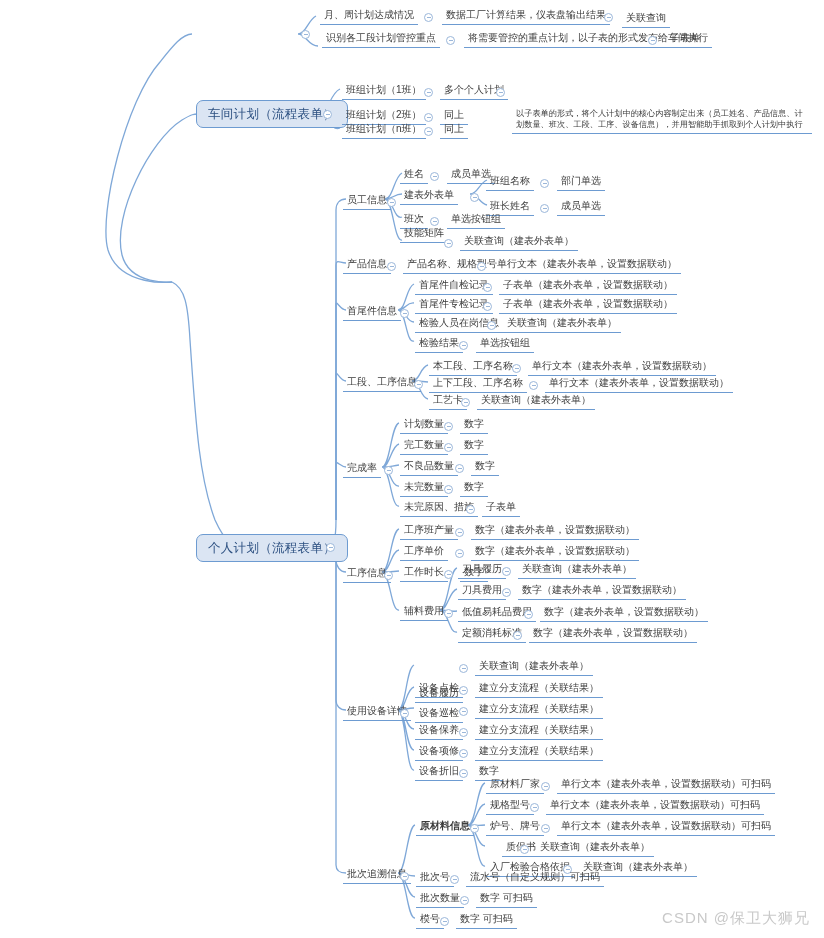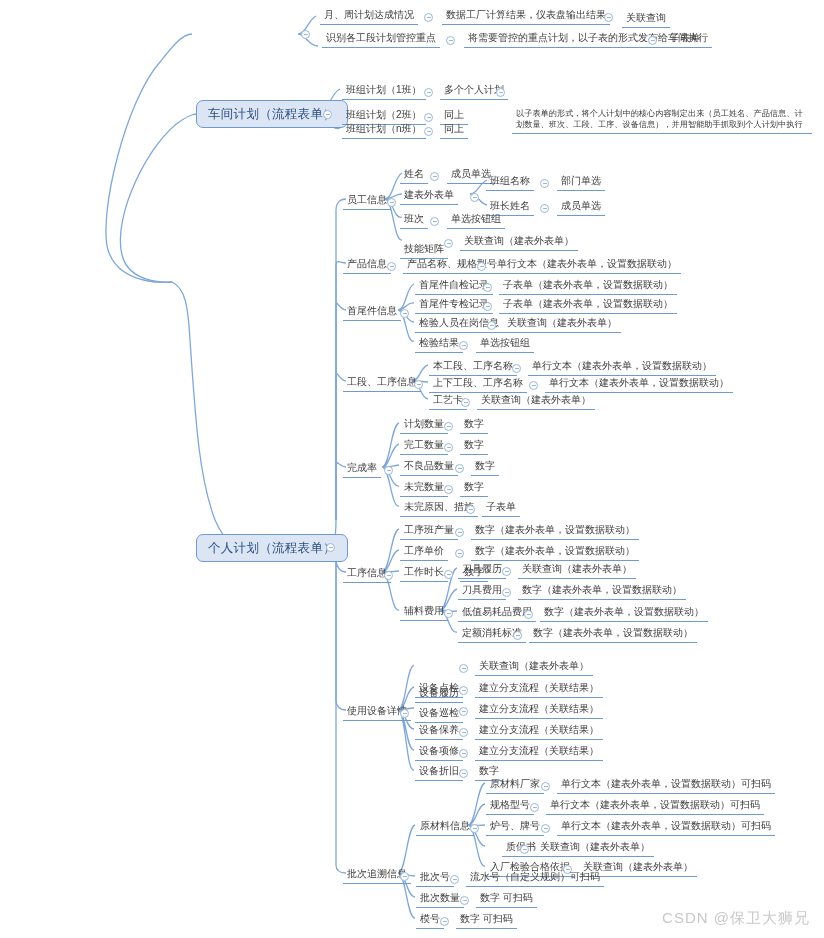--- a/index.html
+++ b/index.html
@@ -179,21 +179,21 @@
   <div class="node plain" style="left:557px;top:173px;">部门单选</div>
 
   <div class="node plain" style="left:486px;top:198px;">班长姓名</div>
   <span class="toggle" style="left:540px;top:204px;"></span>
   <div class="node plain" style="left:557px;top:198px;">成员单选</div>
 
   <div class="node plain" style="left:400px;top:211px;">班次</div>
   <span class="toggle" style="left:430px;top:217px;"></span>
   <div class="node plain" style="left:447px;top:211px;">单选按钮组</div>
 
-  <div class="node plain" style="left:400px;top:241px;">技能矩阵</div>
+  <div class="node plain" style="left:400px;top:225px;">技能矩阵</div>
   <span class="toggle" style="left:444px;top:239px;"></span>
   <div class="node plain" style="left:460px;top:233px;">关联查询（建表外表单）</div>
 
   <div class="node plain" style="left:343px;top:256px;">产品信息</div>
   <span class="toggle" style="left:387px;top:262px;"></span>
   <div class="node plain" style="left:403px;top:256px;">产品名称、规格型号</div>
   <span class="toggle" style="left:477px;top:262px;"></span>
   <div class="node plain" style="left:493px;top:256px;">单行文本（建表外表单，设置数据联动）</div>
 
   <div class="node plain" style="left:343px;top:303px;">首尾件信息</div>
@@ -310,21 +310,21 @@
   <span class="toggle" style="left:459px;top:749px;"></span>
   <div class="node plain" style="left:475px;top:743px;">建立分支流程（关联结果）</div>
 
   <div class="node plain" style="left:415px;top:763px;">设备折旧</div>
   <span class="toggle" style="left:459px;top:769px;"></span>
   <div class="node plain" style="left:475px;top:763px;">数字</div>
 
   <div class="node plain" style="left:343px;top:866px;">批次追溯信息</div>
   <span class="toggle" style="left:400px;top:872px;"></span>
 
-  <div class="node plain" style="left:416px;top:818px;">原材料信息</div>
+  <div class="node plain" style="left:416px;top:818px;font-weight:bold;">原材料信息</div>
   <span class="toggle" style="left:470px;top:824px;"></span>
 
   <div class="node plain" style="left:486px;top:776px;">原材料厂家</div>
   <span class="toggle" style="left:541px;top:782px;"></span>
   <div class="node plain" style="left:557px;top:776px;">单行文本（建表外表单，设置数据联动）可扫码</div>
 
   <div class="node plain" style="left:486px;top:797px;">规格型号</div>
   <span class="toggle" style="left:530px;top:803px;"></span>
   <div class="node plain" style="left:546px;top:797px;">单行文本（建表外表单，设置数据联动）可扫码</div>
 

